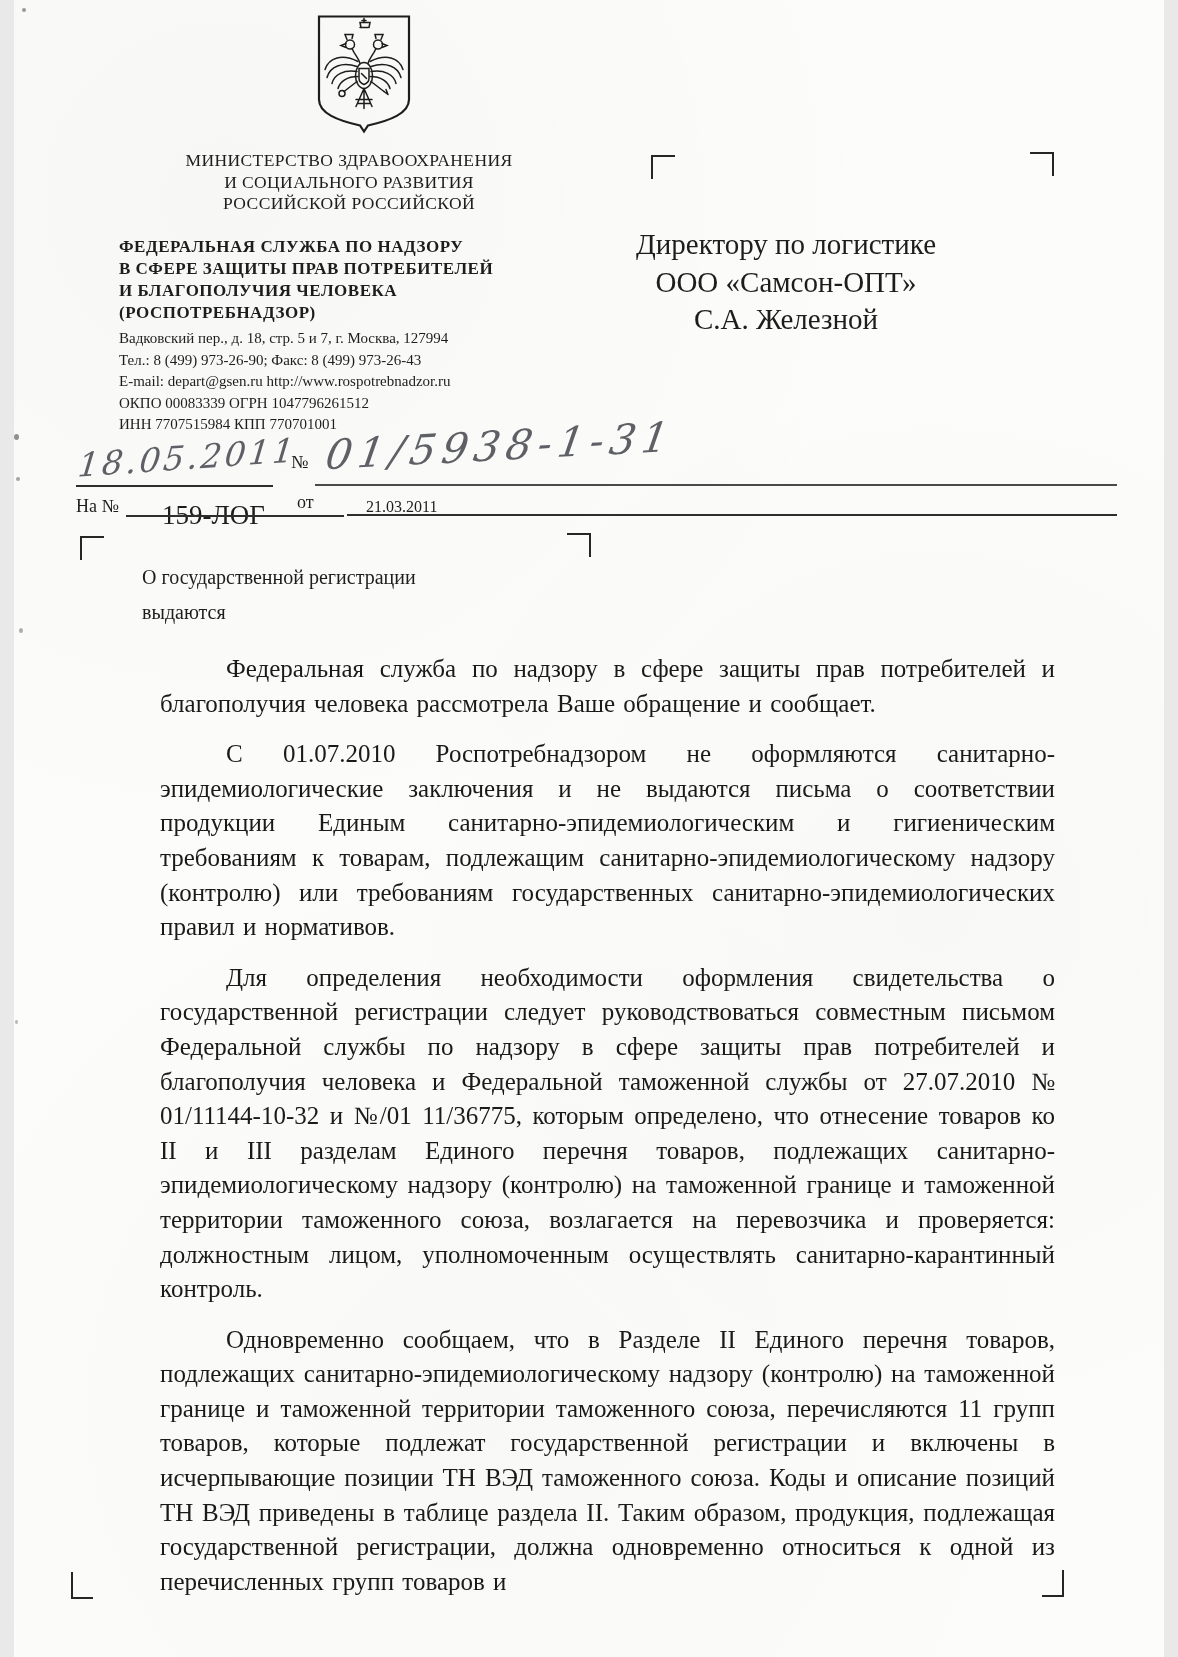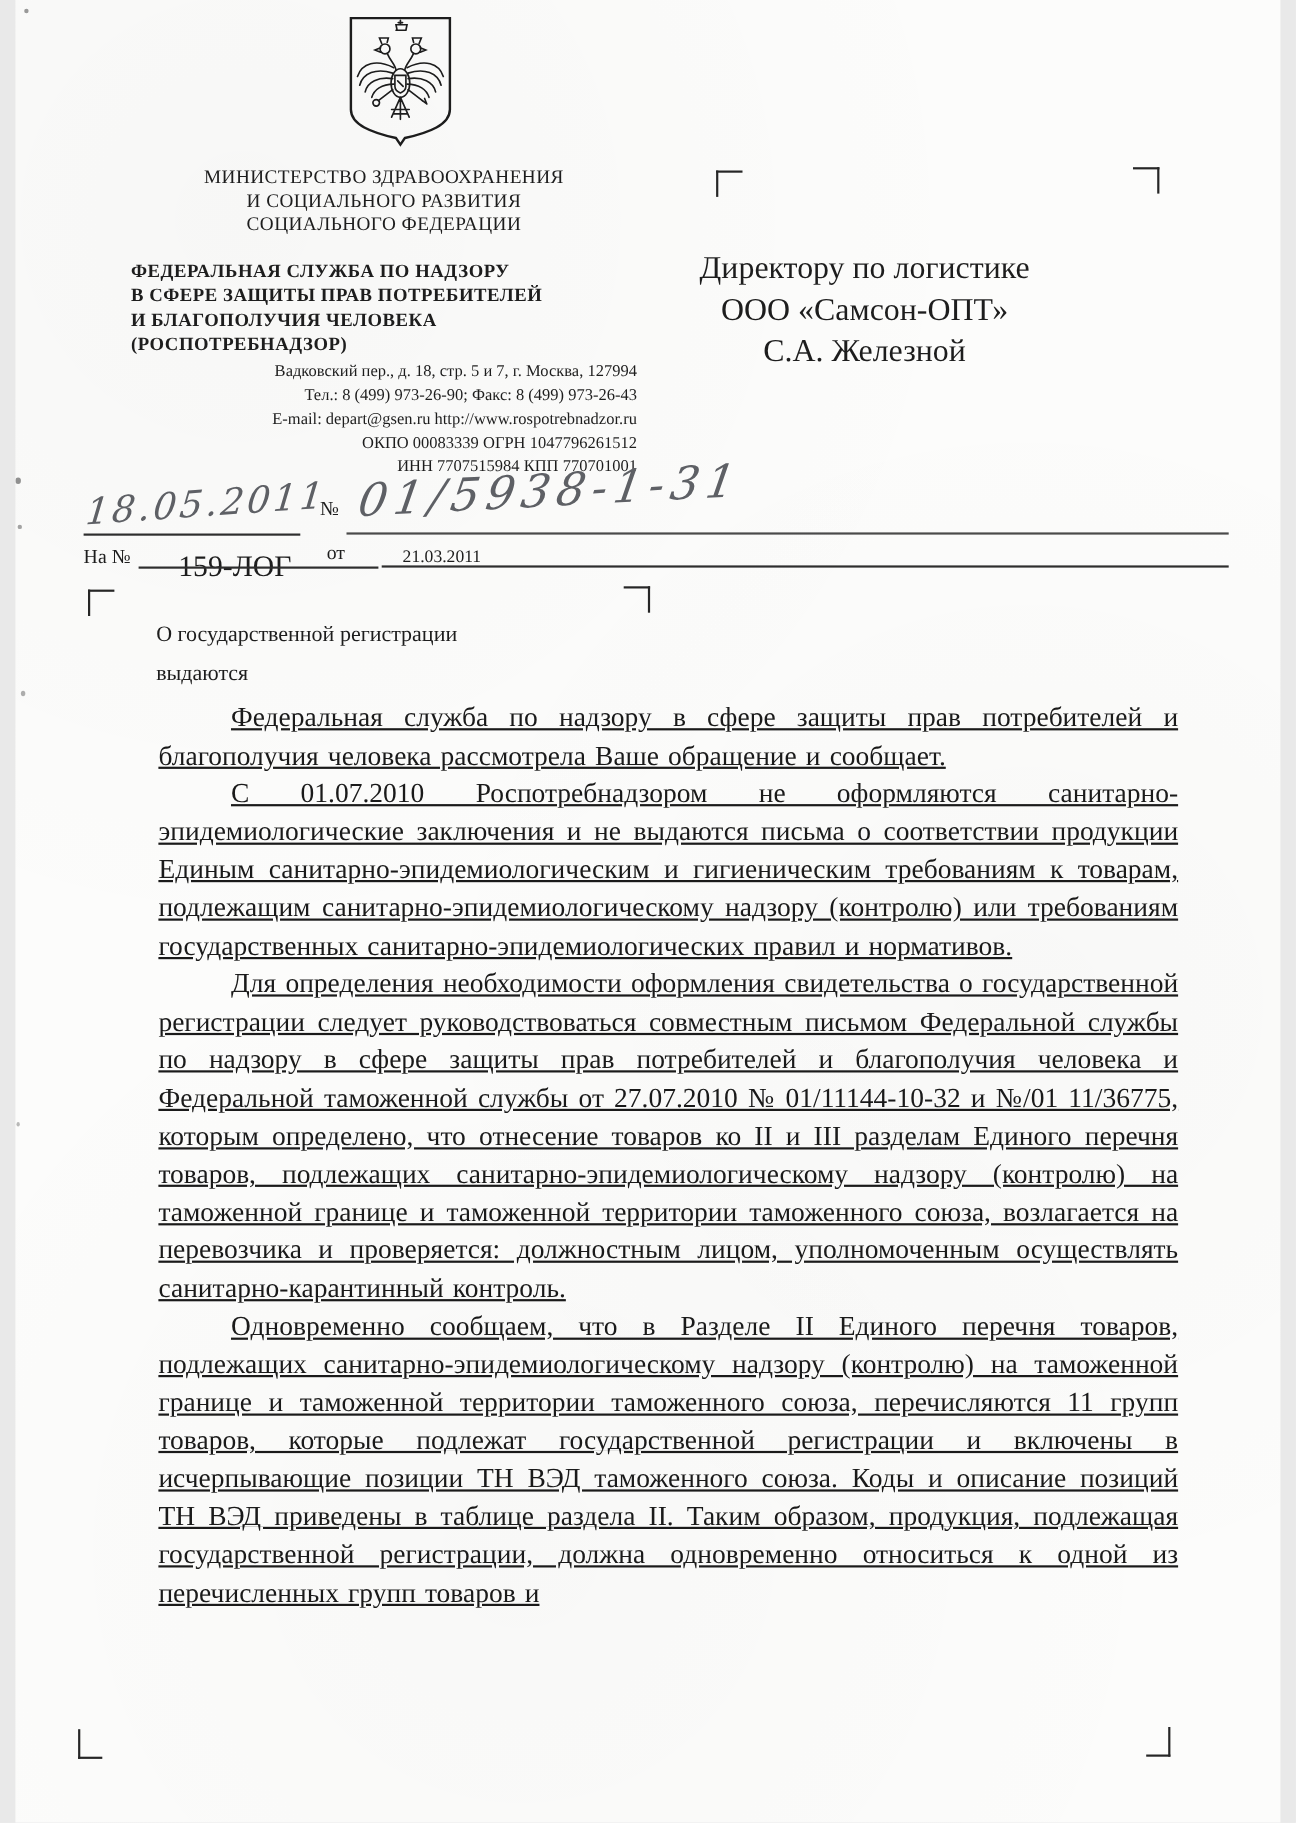--- a/index.html
+++ b/index.html
@@ -21,21 +21,21 @@
     font-family:"Liberation Serif","DejaVu Serif",serif;
     color:var(--ink);
   }
   .abs{position:absolute;}
   
   .emblem{left:300px;top:13px;width:100px;height:121px;}
   .ministry{left:105px;top:150px;width:460px;text-align:center;
     font-size:17.5px;line-height:21.5px;letter-spacing:.4px;}
   .agency{left:105px;top:236px;width:460px;text-align:left;
     font-weight:bold;font-size:17px;line-height:22px;letter-spacing:.5px;}
-  .contacts{left:105px;top:328px;width:460px;text-align:right;
+  .contacts{left:105px;top:328px;width:460px;text-align:left;
     font-size:15px;line-height:21.5px;}
   
   .u-line{border-bottom:2px solid #2e2e2e;height:0;}
   .lbl{font-size:18px;}
   .typed{font-size:27px;}
   .hw{
     font-family:"DejaVu Serif",serif;font-style:italic;
     color:var(--pen);white-space:nowrap;
   }
   .hw-date{left:64px;top:438px;font-size:33px;letter-spacing:3px;
@@ -62,21 +62,21 @@
   .m3{left:66px;top:536px;}
   .m4{left:553px;top:533px;}
   .m5{left:57px;top:1572px;}
   .m6{left:1028px;top:1570px;}
   
   .recipient{left:622px;top:226px;font-size:29px;line-height:37.5px;text-align:center;}
   .subject{left:128px;top:560px;font-size:20px;line-height:35px;}
   .body-text{left:130px;top:636px;width:927px;
     font-size:25px;line-height:34.6px;text-align:justify;word-spacing:2px;
     color:#1a1a1a;}
-  .body-text p{margin:0;text-indent:66px;text-decoration:underline;}
+  .body-text p{margin:16px;text-indent:66px;}
   
   .speck{position:absolute;background:#3a3a3a;border-radius:50%;}
   .s1{left:8px;top:8px;width:4px;height:4px;opacity:.5;}
   .s2{left:0px;top:434px;width:5px;height:6px;opacity:.55;}
   .s3{left:2px;top:477px;width:4px;height:4px;opacity:.45;}
   .s4{left:5px;top:628px;width:4px;height:5px;opacity:.4;}
   .s5{left:1px;top:1020px;width:3px;height:4px;opacity:.35;}
 </style>
 </head>
 <body>
@@ -108,21 +108,21 @@
         <path d="M43,68 L30,78 M57,68 L70,78"></path>
         <circle cx="28" cy="80" r="3"></circle>
         <path d="M70,78 l4,3 M72,76 l2,5"></path>
       </g>
     </svg>
   </div>
 
   <div class="abs ministry">
     <div>МИНИСТЕРСТВО ЗДРАВООХРАНЕНИЯ</div>
     <div>И СОЦИАЛЬНОГО РАЗВИТИЯ</div>
-    <div>СОЦИАЛЬНОГО ФЕДЕРАЦИИ</div>
+    <div>РОССИЙСКОЙ РОССИЙСКОЙ</div>
   </div>
 
   <div class="abs agency">
     <div>ФЕДЕРАЛЬНАЯ СЛУЖБА ПО НАДЗОРУ</div>
     <div>В СФЕРЕ ЗАЩИТЫ ПРАВ ПОТРЕБИТЕЛЕЙ</div>
     <div>И БЛАГОПОЛУЧИЯ ЧЕЛОВЕКА</div>
     <div>(РОСПОТРЕБНАДЗОР)</div>
   </div>
 
   <div class="abs contacts">

